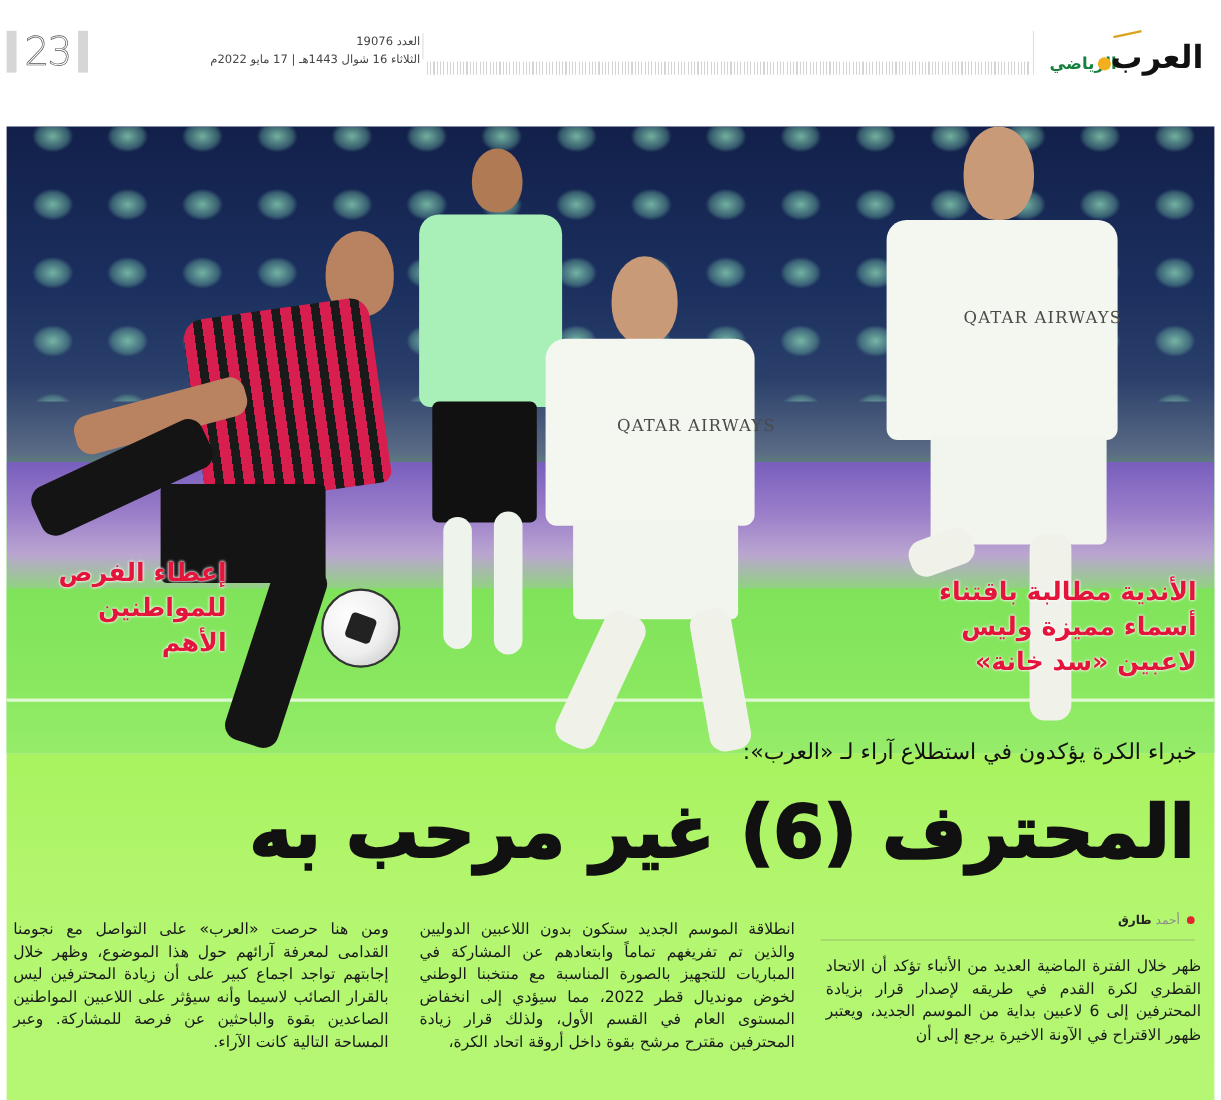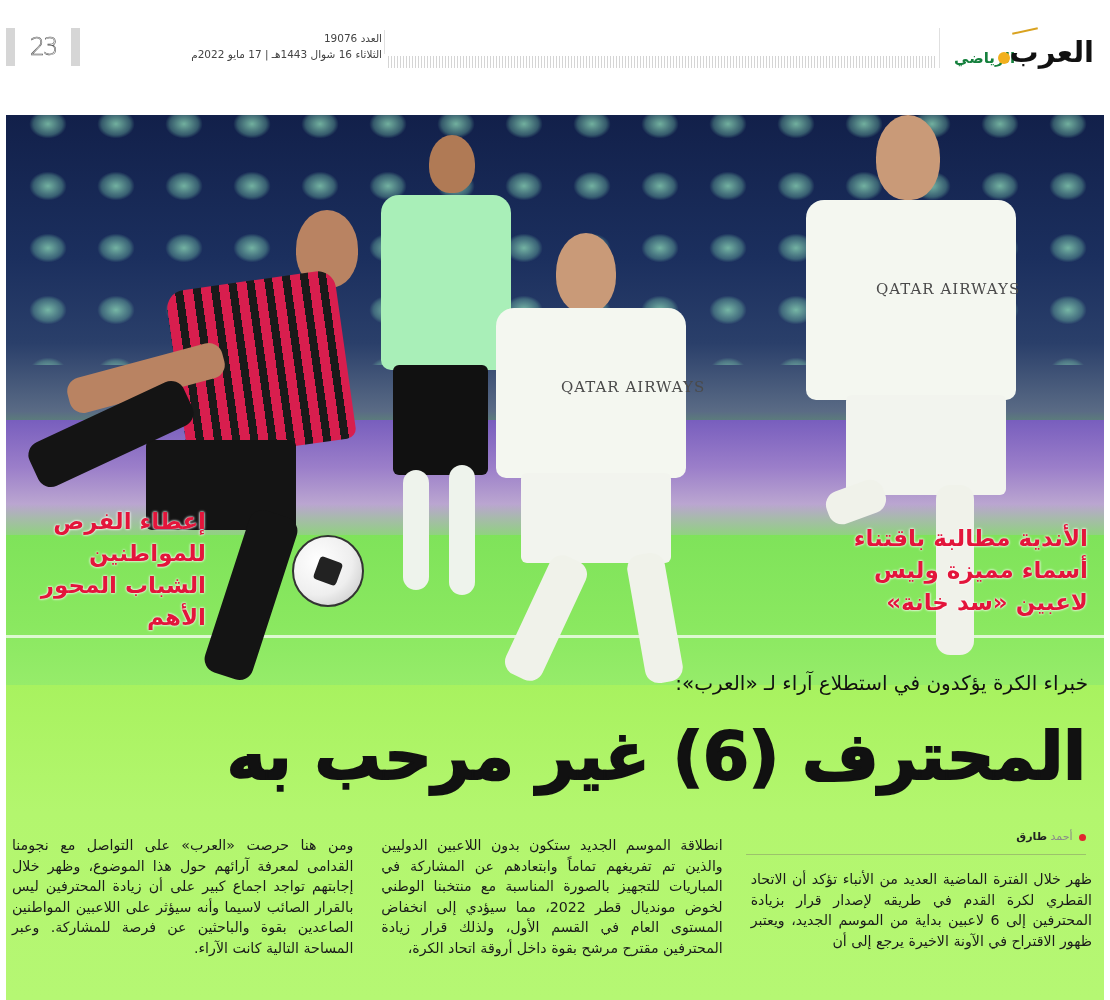--- a/index.html
+++ b/index.html
@@ -5,21 +5,21 @@
   * { box-sizing: border-box; margin: 0; padding: 0; }
   html, body { width: 1110px; height: 1000px; background: #ffffff; overflow: hidden; }
   body { position: relative; font-family: "DejaVu Sans", sans-serif; }
 
   
   .header { position: absolute; left: 0; top: 0; width: 1110px; height: 100px; background: #ffffff; }
   .page-num-box { position: absolute; left: 6px; top: 26px; width: 74px; height: 42px; display: flex; align-items: center; justify-content: center; }
   .page-num-box .bar { position: absolute; top: 2px; width: 9px; height: 38px; background: #d6d6d6; }
   .page-num-box .bar.left { left: 0; }
   .page-num-box .bar.right { right: 0; }
-  .page-num { font-family: "DejaVu Sans", sans-serif; font-size: 24px; font-weight: 200; color: #555; letter-spacing: -2px; -webkit-text-stroke: 0.6px #555; color: transparent; }
+  .page-num { font-family: "DejaVu Sans", sans-serif; font-size: 36px; font-weight: 200; color: #555; letter-spacing: -2px; -webkit-text-stroke: 0.6px #555; color: transparent; }
   .issue-block { position: absolute; left: 170px; top: 30px; width: 212px; direction: rtl; text-align: right; color: #444; font-size: 10.5px; line-height: 16px; }
   .issue-divider { position: absolute; left: 384px; top: 30px; width: 1px; height: 24px; background: #e0e0e0; }
   .rule-pattern { position: absolute; left: 388px; top: 56px; width: 548px; height: 12px;
     background-image: repeating-linear-gradient(90deg, #d0d0d0 0 1px, transparent 1px 3px); opacity: 0.9; }
   .logo-divider { position: absolute; left: 939px; top: 28px; width: 1px; height: 40px; background: #e0e0e0; }
   .logo { position: absolute; left: 948px; top: 18px; width: 150px; height: 56px; direction: rtl; }
   .logo-main { position: absolute; right: 4px; top: 14px; font-size: 29px; font-weight: bold; color: #111; letter-spacing: -1px; line-height: 40px; }
   .logo-sub { position: absolute; left: 6px; top: 4px; font-size: 15px; font-weight: bold; color: #15803d; margin-top: 27px; }
   .logo-dot { position: absolute; left: 50px; top: 34px; width: 12px; height: 12px; border-radius: 50%; background: #f2b01e; }
   .logo-stroke { position: absolute; left: 64px; top: 12px; width: 26px; height: 2px; background: #d9a21f; transform: rotate(-12deg); }
@@ -140,21 +140,20 @@
     <div class="shorts" style="left:60px; top:280px; width:160px; height:100px; background:#f2f4ee;"></div>
     <div class="limb" style="left:40px; top:370px; width:60px; height:34px; background:#f0f2ea; transform:rotate(-20deg);"></div>
     <div class="limb" style="left:150px; top:370px; width:38px; height:170px; background:#f0f2ea;"></div>
   </div>
 
   <div class="ball"></div>
 
   <div class="caption left">
     <div>إعطاء الفرص</div>
     <div>للمواطنين</div>
-    <div>الشباب المحور</div>
     <div>الأهم</div>
   </div>
   <div class="caption right">
     <div>الأندية مطالبة باقتناء</div>
     <div>أسماء مميزة وليس</div>
     <div>لاعبين «سد خانة»</div>
   </div>
 </div>
 
 <div class="green-panel">

